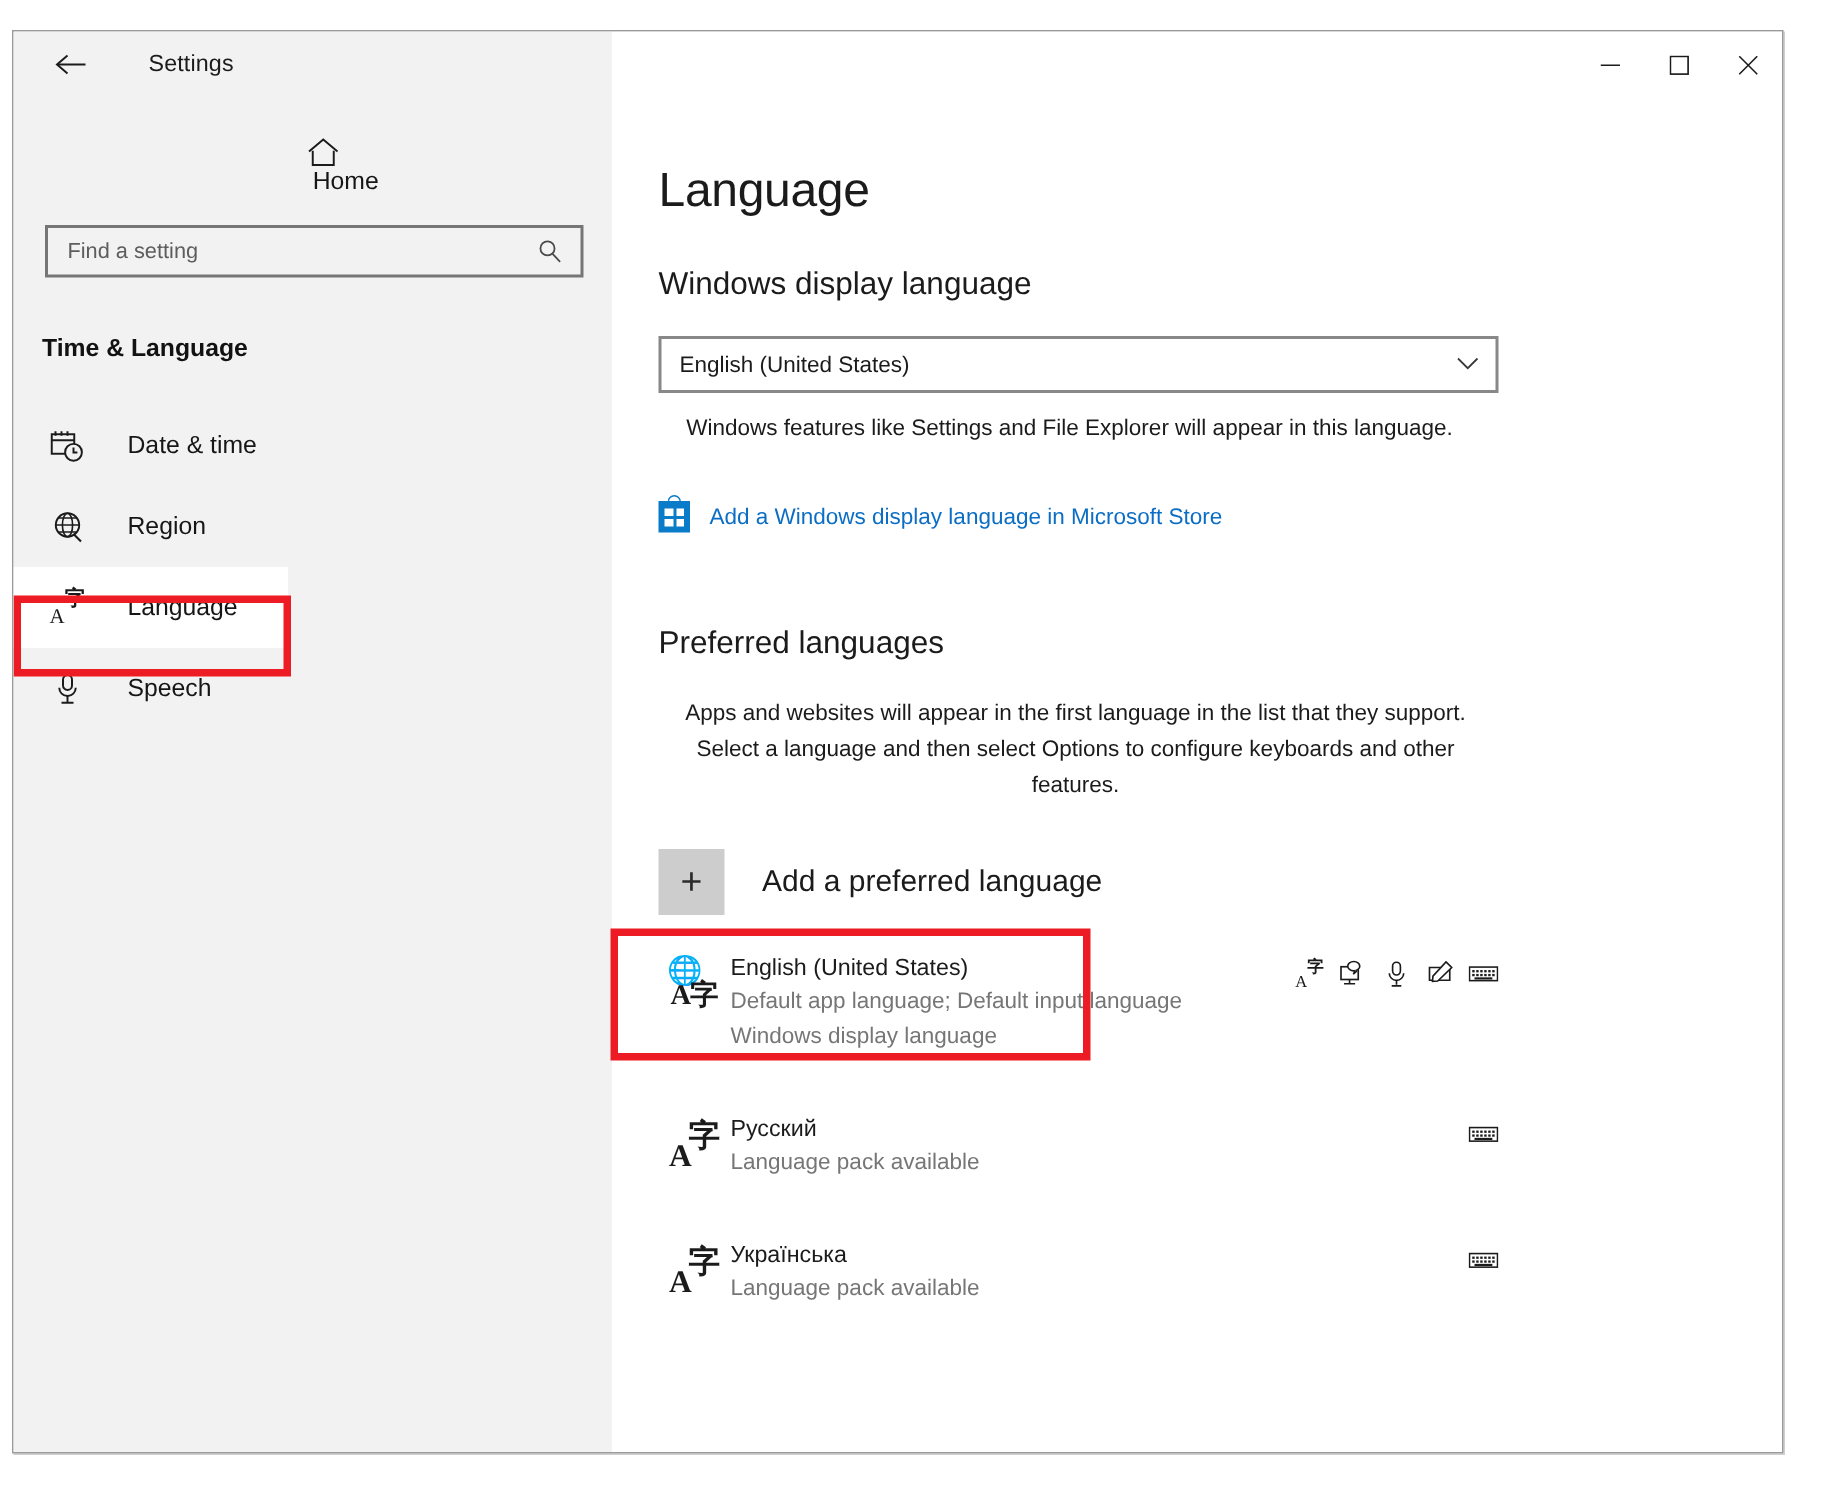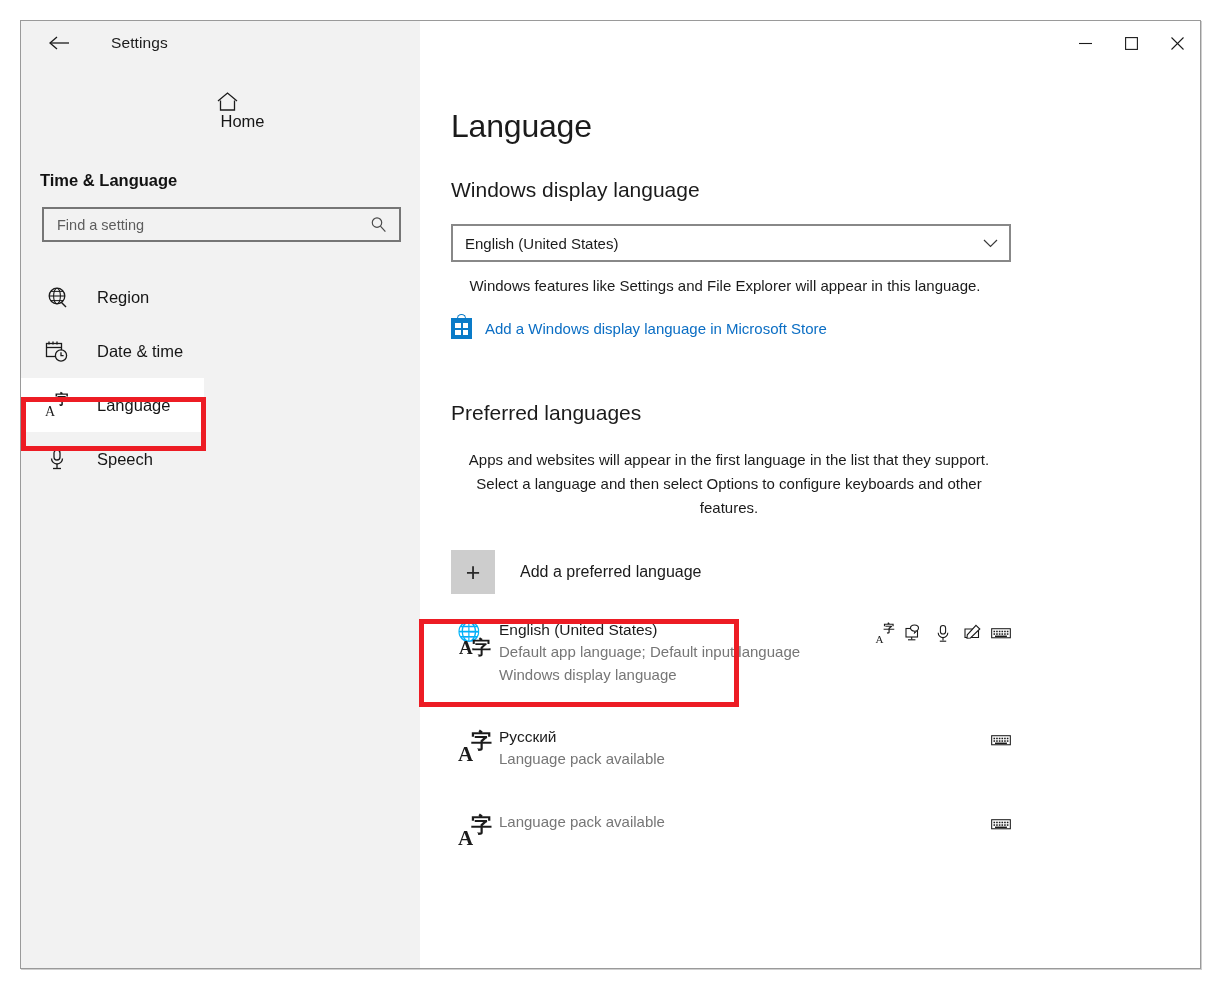--- a/index.html
+++ b/index.html
@@ -8,21 +8,21 @@
     width: 1220px;
     height: 990px;
     background: #ffffff;
     font-family: "Liberation Sans", sans-serif;
     overflow: hidden;
   }
 
   
   #window {
     position: absolute;
-    left: 20px;
+    left: 8px;
     top: 20px;
     width: 1181px;
     height: 949px;
     background: #ffffff;
     border: 1px solid #9a9a9a;
     box-shadow: 1px 1px 0 #cfcfcf;
     display: flex;
     overflow: hidden;
   }
 
@@ -249,21 +249,21 @@
   .body-text {
     font-size: 15px;
     color: #1b1b1b;
     line-height: 24px;
     width: 548px;
     text-align: center;
   }
   #display-note { margin-top: 12px; }
 
   #store-link-row {
-    margin-top: 20px;
+    margin-top: 36px;
     display: flex;
     align-items: center;
     cursor: pointer;
     width: fit-content;
   }
   #store-icon {
     width: 21px;
     height: 21px;
     flex: 0 0 21px;
     background: #0a7bc8;
@@ -320,21 +320,21 @@
     flex: 0 0 44px;
   }
   #add-pref-plus span {
     font-size: 25px;
     color: #2a2a2a;
     line-height: 1;
     font-weight: 300;
   }
   #add-pref-label {
     margin-left: 25px;
-    font-size: 16px;
+    font-size: 20px;
     color: #1b1b1b;
   }
   #anno-add {
     left: 398px;
     top: 598px;
     width: 320px;
     height: 88px;
   }
 
   
@@ -466,61 +466,61 @@
     <div class="home-row">
       <span class="home-icon">
         <svg width="23" height="21" viewBox="0 0 23 21">
           <path d="M2 10 L11.5 2 L21 10" fill="none" stroke="#1b1b1b" stroke-width="1.3"></path>
           <path d="M4.5 9.5 V19 H18.5 V9.5" fill="none" stroke="#1b1b1b" stroke-width="1.3"></path>
         </svg>
       </span>
       <span class="home-label">Home</span>
     </div>
 
-    <div id="group-heading">Time &amp; Language</div>
-
     <div id="search-wrap">
       <input id="search-input" type="text" placeholder="Find a setting" style="">
       <span id="search-icon-box">
         <svg width="17" height="17" viewBox="0 0 17 17">
           <circle cx="7" cy="6.6" r="4.7" fill="none" stroke="#4a4a4a" stroke-width="1.2"></circle>
           <line x1="10.4" y1="10.2" x2="15.4" y2="15.6" stroke="#4a4a4a" stroke-width="1.2"></line>
         </svg>
       </span>
     </div>
 
+    <div id="group-heading">Time &amp; Language</div>
+
     <div id="nav-list">
-
-      <div class="nav-item">
-        <span class="nav-icon">
-          <svg width="23" height="23" viewBox="0 0 23 23">
-            <circle cx="11" cy="10" r="7.8" fill="none" stroke="#1b1b1b" stroke-width="1.3"></circle>
-            <ellipse cx="11" cy="10" rx="3.4" ry="7.8" fill="none" stroke="#1b1b1b" stroke-width="1.1"></ellipse>
-            <line x1="3.2" y1="10" x2="18.8" y2="10" stroke="#1b1b1b" stroke-width="1.1"></line>
-            <line x1="4.6" y1="5.4" x2="17.4" y2="5.4" stroke="#1b1b1b" stroke-width="1"></line>
-            <line x1="4.6" y1="14.6" x2="17.4" y2="14.6" stroke="#1b1b1b" stroke-width="1"></line>
-            <line x1="15" y1="16" x2="20" y2="21" stroke="#1b1b1b" stroke-width="1.4"></line>
-          </svg>
-        </span>
-        <span class="nav-label">Region</span>
-      </div>
 
       <div class="nav-item">
         <span class="nav-icon">
           <svg width="24" height="23" viewBox="0 0 24 23">
             <rect x="1.5" y="3.5" width="15" height="13" fill="none" stroke="#1b1b1b" stroke-width="1.3"></rect>
             <line x1="1.5" y1="7.5" x2="16.5" y2="7.5" stroke="#1b1b1b" stroke-width="1.3"></line>
             <line x1="4" y1="1.5" x2="4" y2="4.5" stroke="#1b1b1b" stroke-width="1.3"></line>
             <line x1="8" y1="1.5" x2="8" y2="4.5" stroke="#1b1b1b" stroke-width="1.3"></line>
             <line x1="12" y1="1.5" x2="12" y2="4.5" stroke="#1b1b1b" stroke-width="1.3"></line>
             <circle cx="16" cy="15.5" r="5.6" fill="#f2f2f2" stroke="#1b1b1b" stroke-width="1.3"></circle>
             <path d="M16 12.3 V15.6 H18.6" fill="none" stroke="#1b1b1b" stroke-width="1.3"></path>
           </svg>
         </span>
         <span class="nav-label">Date &amp; time</span>
+      </div>
+
+      <div class="nav-item">
+        <span class="nav-icon">
+          <svg width="23" height="23" viewBox="0 0 23 23">
+            <circle cx="11" cy="10" r="7.8" fill="none" stroke="#1b1b1b" stroke-width="1.3"></circle>
+            <ellipse cx="11" cy="10" rx="3.4" ry="7.8" fill="none" stroke="#1b1b1b" stroke-width="1.1"></ellipse>
+            <line x1="3.2" y1="10" x2="18.8" y2="10" stroke="#1b1b1b" stroke-width="1.1"></line>
+            <line x1="4.6" y1="5.4" x2="17.4" y2="5.4" stroke="#1b1b1b" stroke-width="1"></line>
+            <line x1="4.6" y1="14.6" x2="17.4" y2="14.6" stroke="#1b1b1b" stroke-width="1"></line>
+            <line x1="15" y1="16" x2="20" y2="21" stroke="#1b1b1b" stroke-width="1.4"></line>
+          </svg>
+        </span>
+        <span class="nav-label">Region</span>
       </div>
 
       <div class="nav-item selected">
         <span class="nav-icon">
           <span class="aji">
             <span class="a">A</span>
             <span class="ji">字</span>
           </span>
         </span>
         <span class="nav-label">Language</span>
@@ -710,20 +710,21 @@
         </div>
 
         <div class="lang-row" style="min-height:58px;margin-top:18px;">
           <span class="lang-icon">
             <span class="aji-lg">
               <span class="a3">A</span>
               <span class="j3">字</span>
             </span>
           </span>
           <span class="lang-text">
+            <div class="lang-name">Українська</div>
             <div class="lang-sub">Language pack available</div>
           </span>
           <span class="lang-features">
             <span class="feat-icon">
               <svg width="21" height="14" viewBox="0 0 21 14">
                 <rect x="0.7" y="2.5" width="19.6" height="9.5" fill="none" stroke="#1b1b1b" stroke-width="1.1"></rect>
                 <g fill="#1b1b1b">
                   <rect x="2.6" y="4.6" width="1.7" height="1.6"></rect>
                     <rect x="5.4" y="4.6" width="1.7" height="1.6"></rect>
                   <rect x="8.2" y="4.6" width="1.7" height="1.6"></rect>

